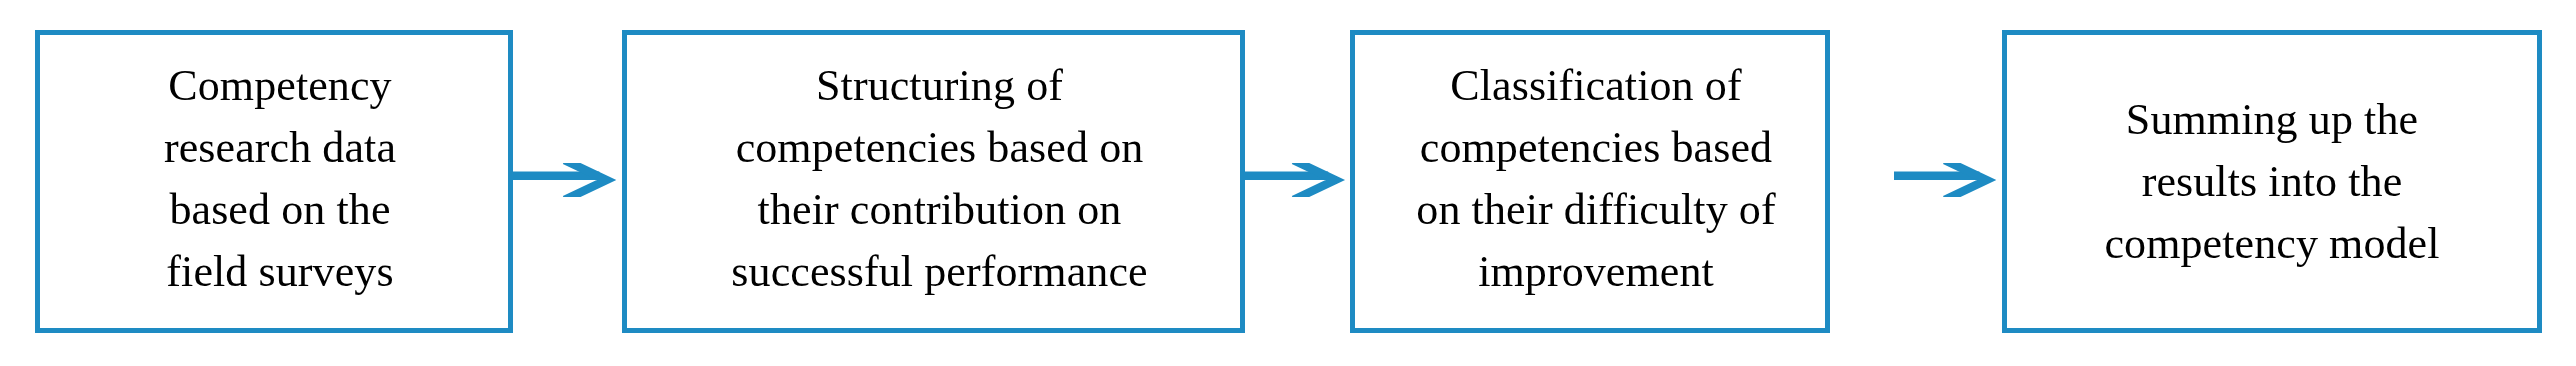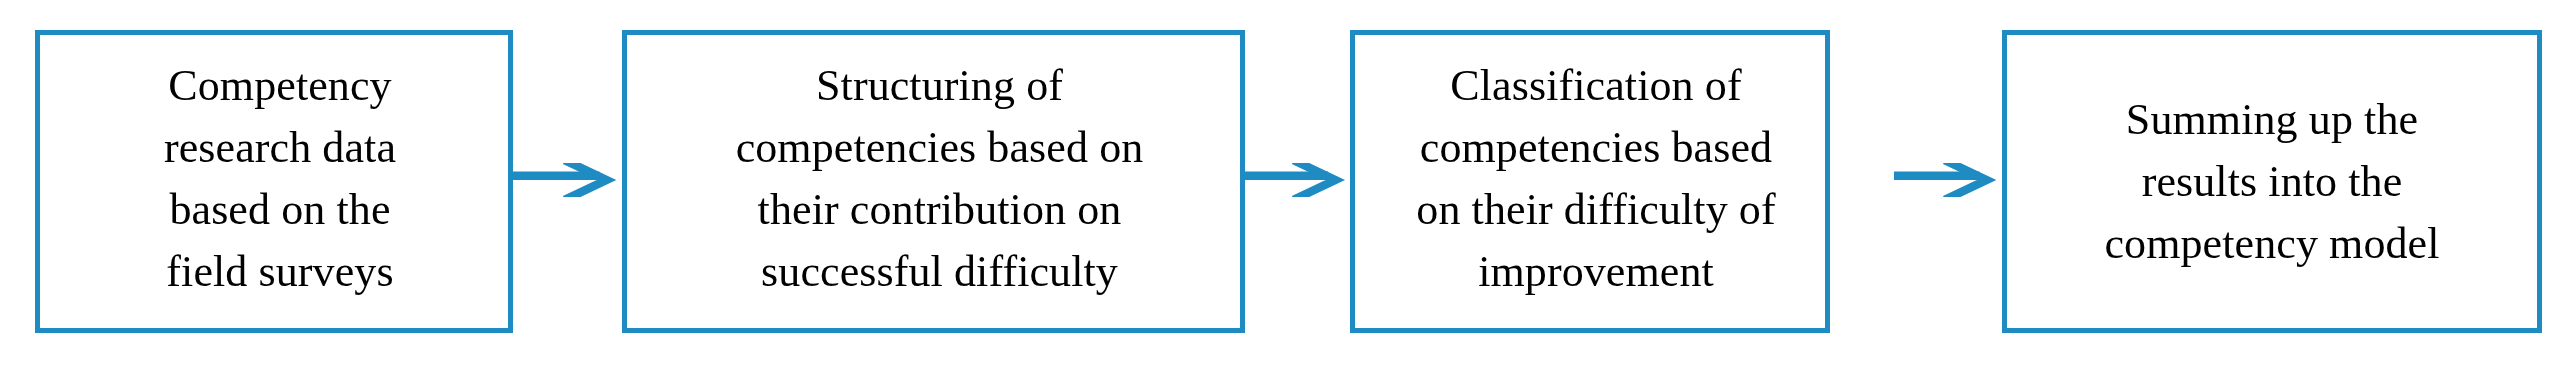--- a/index.html
+++ b/index.html
@@ -87,21 +87,21 @@
       <svg width="109" height="34" viewBox="0 0 154 48" xmlns="http://www.w3.org/2000/svg">
         <path d="M0 18 H122" stroke="#1E8BC3" stroke-width="12" fill="none" stroke-linecap="butt"></path>
         <path d="M73 -4 L132 24 L73 52" stroke="#1E8BC3" stroke-width="12" fill="none" stroke-linecap="butt" stroke-linejoin="miter"></path>
       </svg>
     </div>
 
     <div class="process-box box-2">
       <span class="box-text">Structuring of
 competencies based on
 their contribution on
-successful difficulty</span>
+successful performance</span>
     </div>
 
     <div class="arrow arrow-2">
       <svg width="105" height="34" viewBox="0 0 149 48" xmlns="http://www.w3.org/2000/svg">
         <path d="M0 18 H118" stroke="#1E8BC3" stroke-width="12" fill="none" stroke-linecap="butt"></path>
         <path d="M69 -4 L128 24 L69 52" stroke="#1E8BC3" stroke-width="12" fill="none" stroke-linecap="butt" stroke-linejoin="miter"></path>
       </svg>
     </div>
 
     <div class="process-box box-3">

